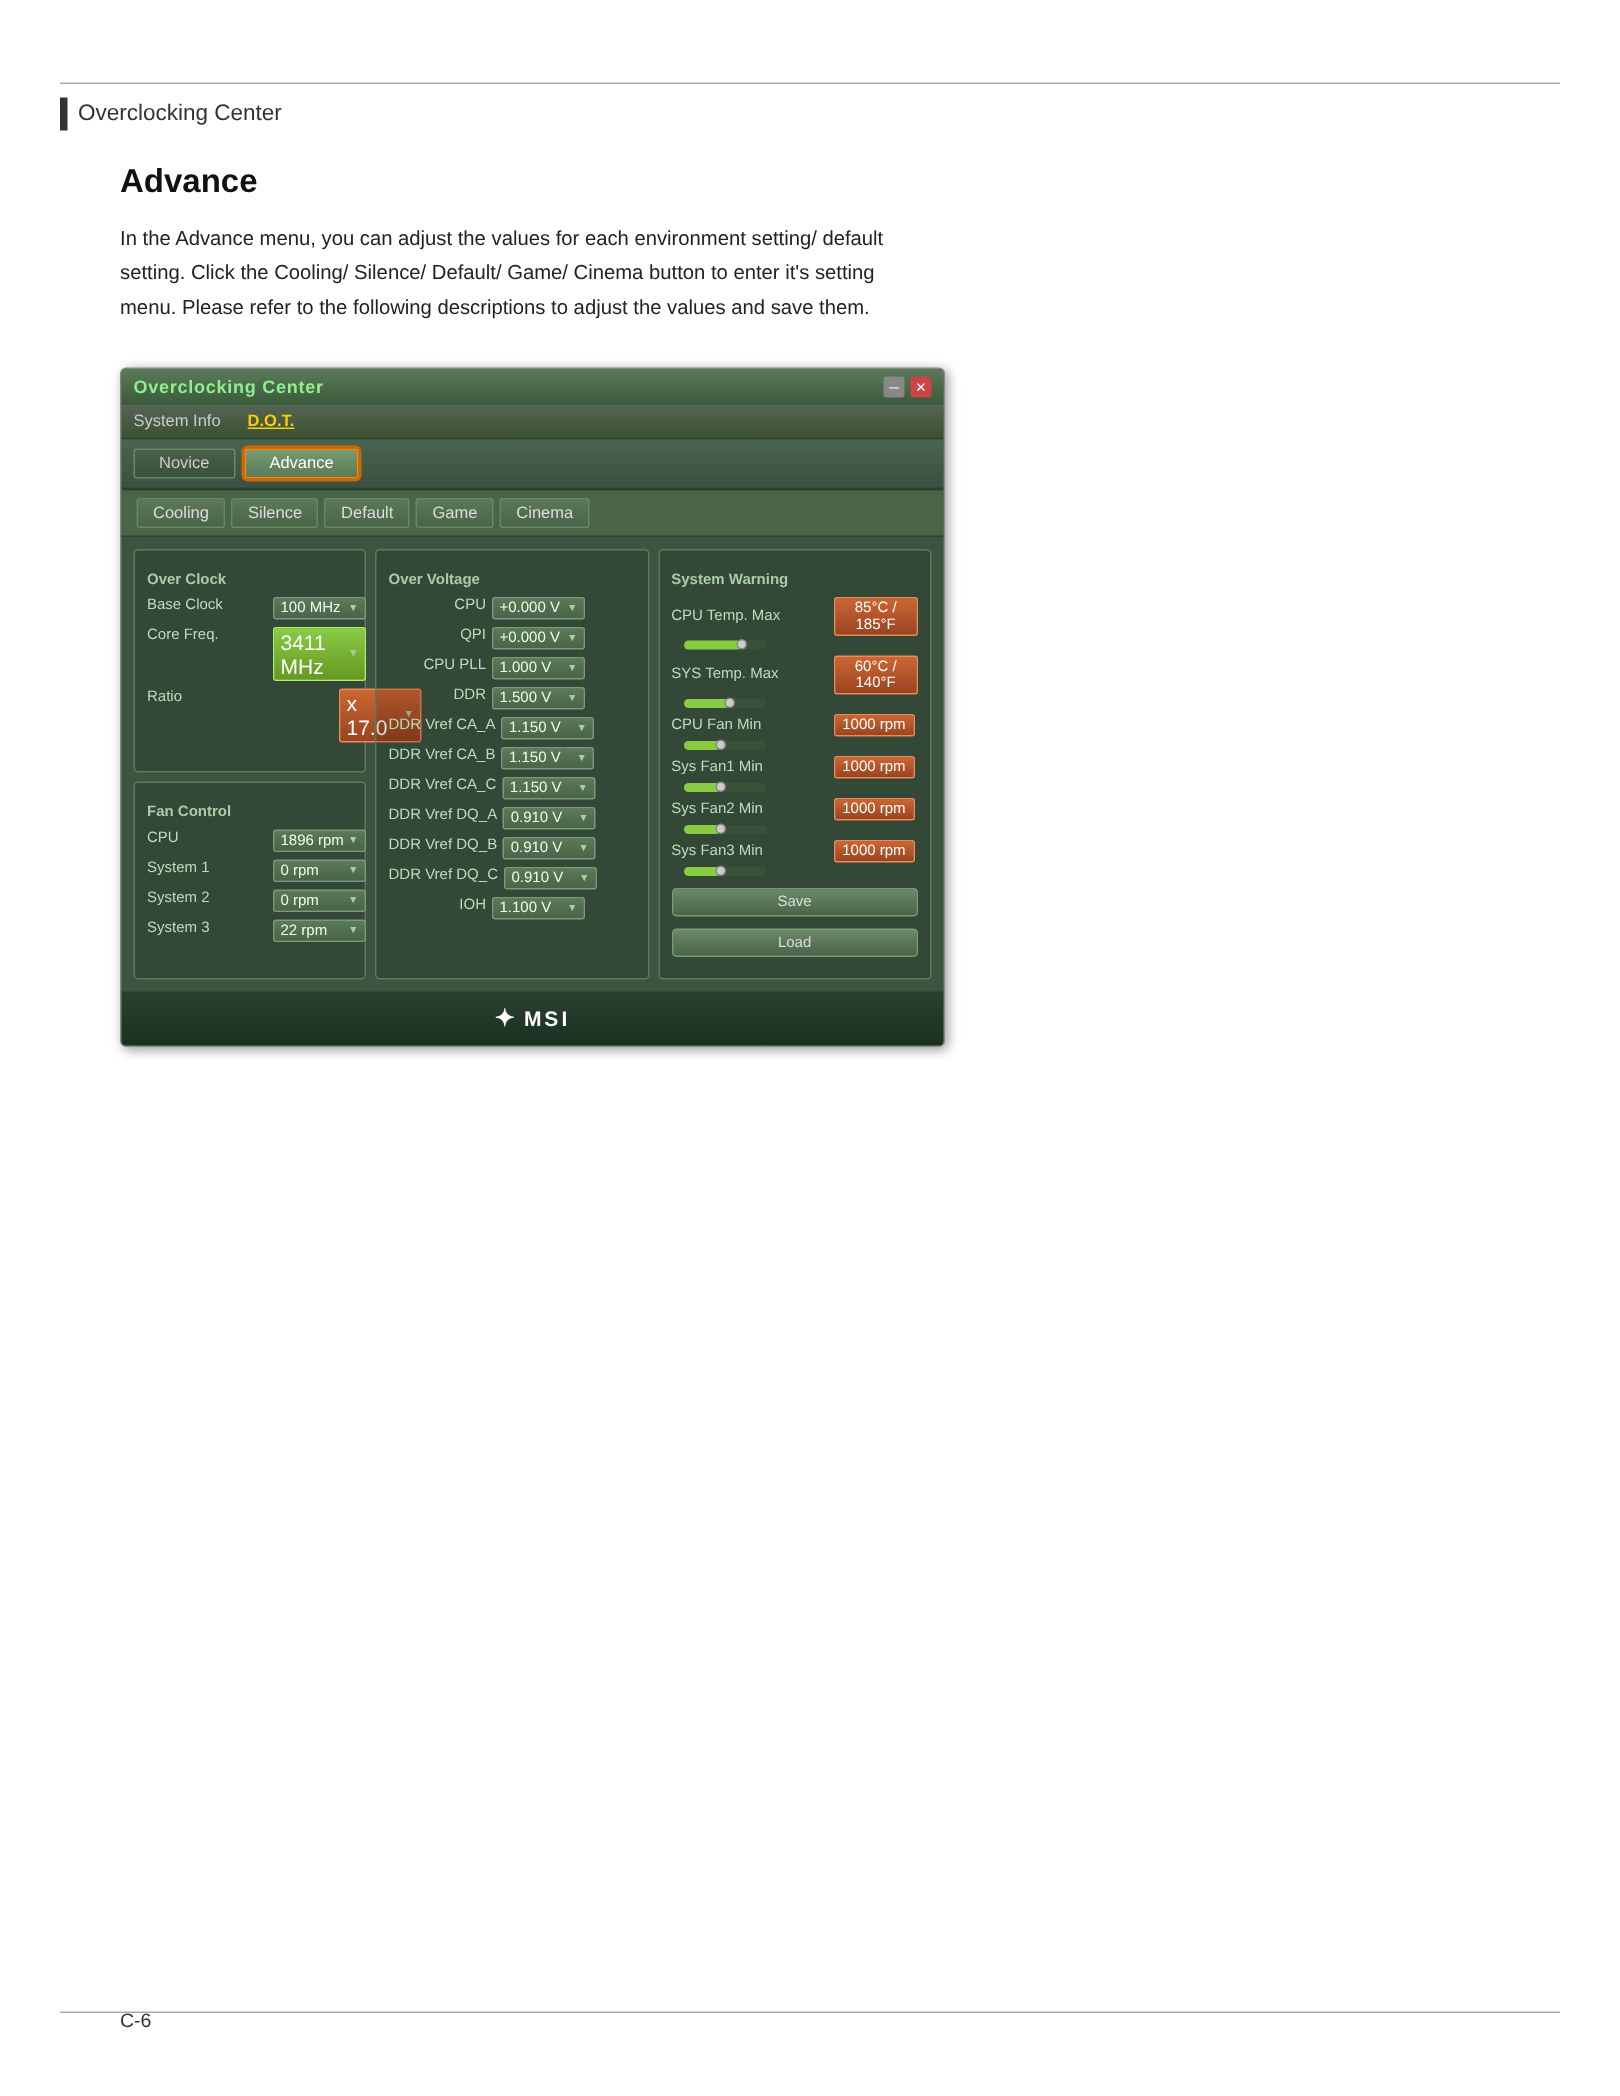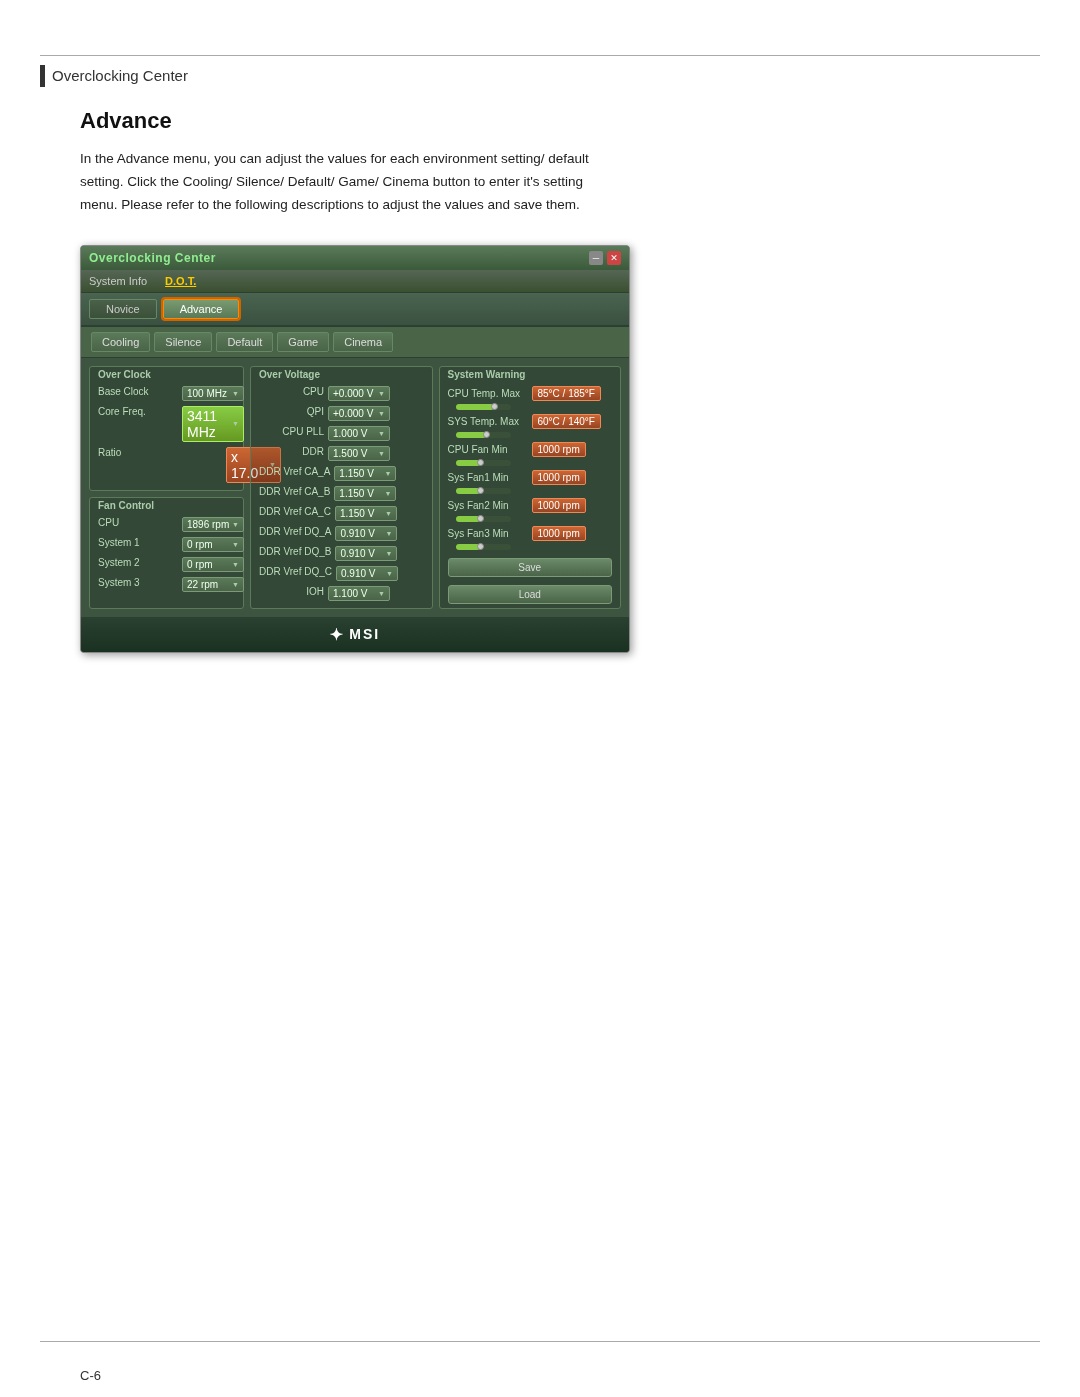--- a/index.html
+++ b/index.html
@@ -178,21 +178,21 @@
       background: #3d5540;
       padding: 8px;
       gap: 6px;
     }
 
     
     .panel {
       background: rgba(0,0,0,0.15);
       border: 1px solid #5a7a58;
       border-radius: 3px;
-      padding: 2px 8px;
+      padding: 14px 8px;
       flex: 1;
     }
     .panel-title {
       font-size: 10px;
       color: #aaccaa;
       margin-bottom: 6px;
       font-weight: bold;
     }
 
     
@@ -281,20 +281,21 @@
     }
     .warn-val {
       background: linear-gradient(to bottom, #cc6633, #994422);
       border: 1px solid #ee8855;
       color: #fff;
       font-size: 10px;
       padding: 1px 5px;
       border-radius: 2px;
       min-width: 45px;
       text-align: center;
+      margin-left: 24px;
     }
     .warn-slider {
       width: 55px;
       height: 6px;
       background: #3a5038;
       border-radius: 3px;
       position: relative;
       margin-left: 4px;
     }
     .warn-slider-fill {
@@ -348,21 +349,21 @@
       gap: 4px;
     }
     .msi-cross {
       color: #fff;
       font-size: 16px;
     }
 
     
     .page-footer {
       position: absolute;
-      bottom: 14px;
+      bottom: 43px;
       left: 80px;
       font-size: 13px;
       color: #333;
     }
   </style>
 </head>
 <body>
 
 <div class="page-border-top"></div>
 <div class="page-border-bottom"></div>

